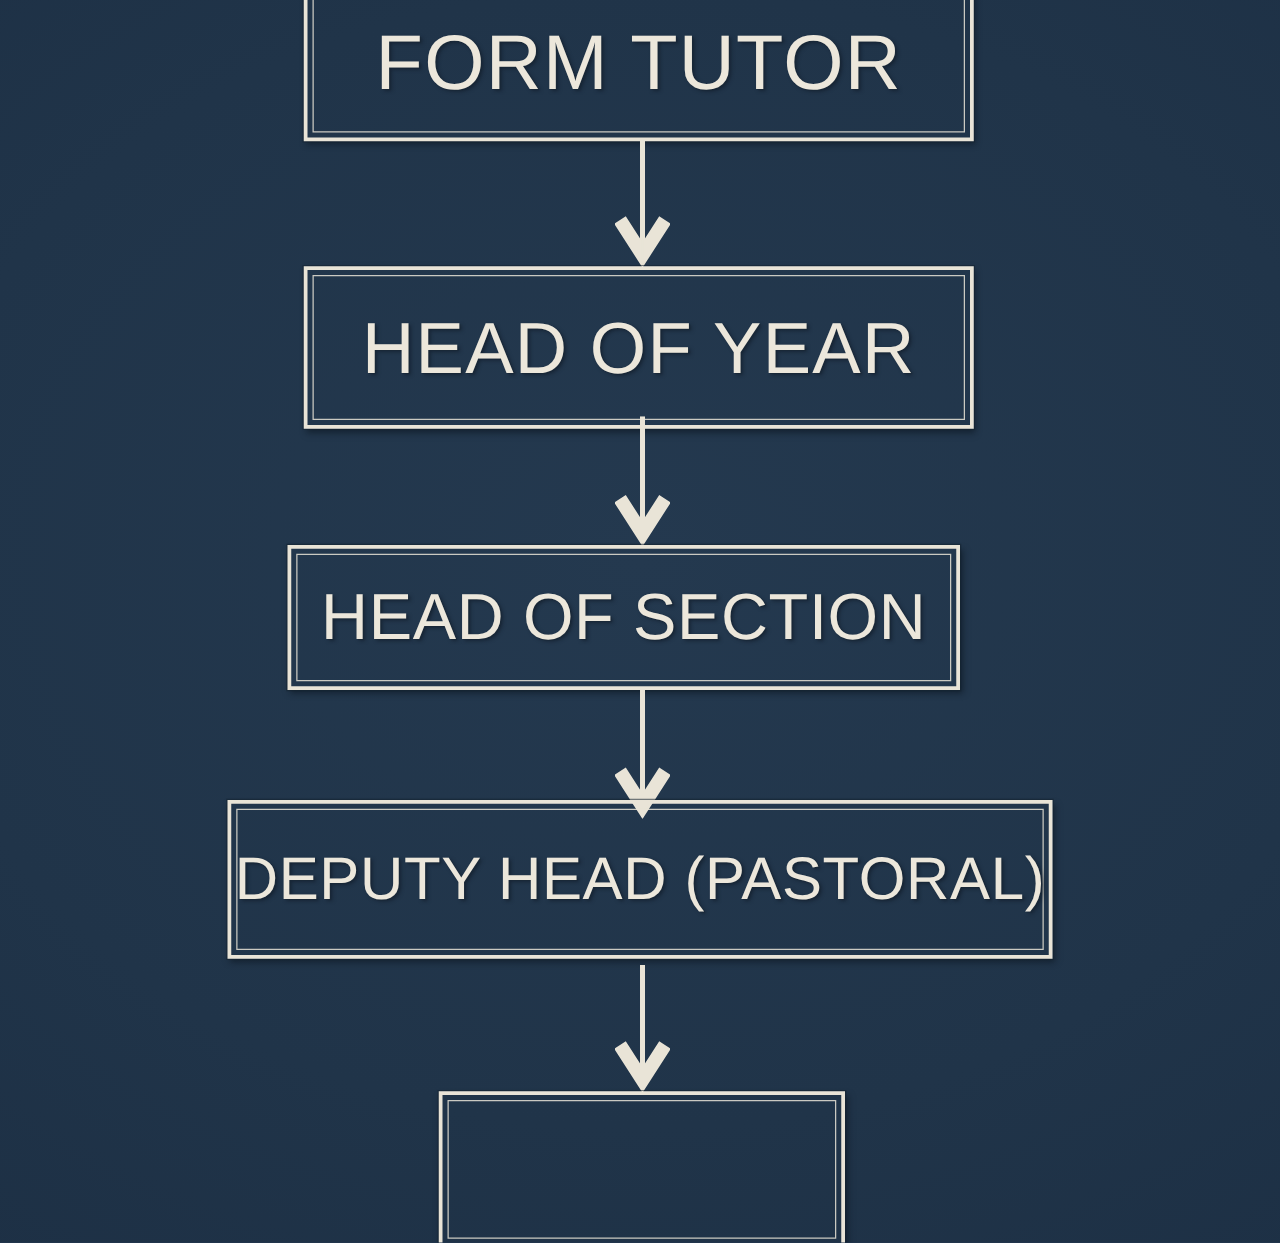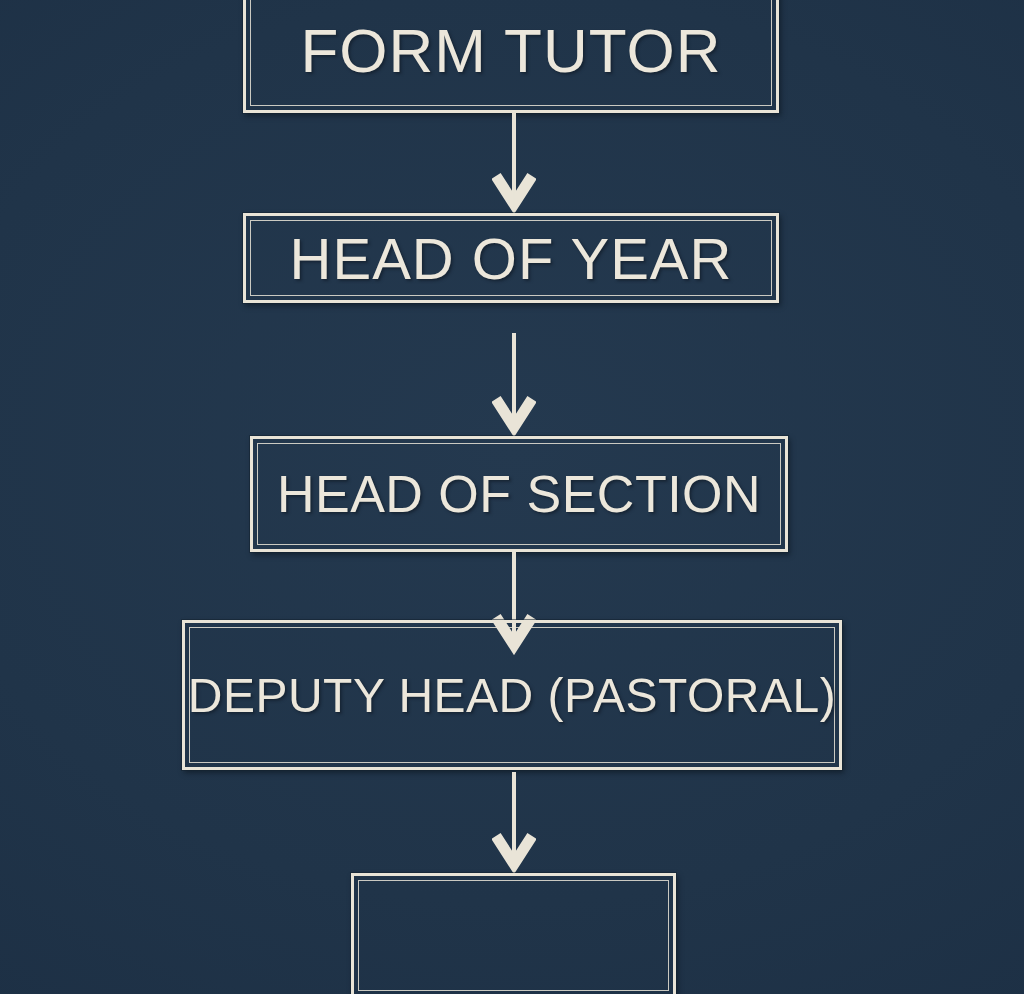--- a/index.html
+++ b/index.html
@@ -56,31 +56,31 @@
       2px 2px 3px rgba(14,24,36,0.55);
   }
 
   
   #node-form-tutor {
     left: 243px;  top: -12px;   width: 536px; height: 125px;
   }
   #node-form-tutor .node-label { font-size: 62px; letter-spacing: 1px; }
 
   #node-head-of-year {
-    left: 243px;  top: 213px;  width: 536px; height: 90px;
+    left: 243px;  top: 213px;  width: 536px; height: 130px;
   }
   #node-head-of-year .node-label { font-size: 58px; letter-spacing: 1px; }
 
   #node-head-of-section {
-    left: 250px;  top: 436px;  width: 538px; height: 116px;
+    left: 230px;  top: 436px;  width: 538px; height: 116px;
   }
   #node-head-of-section .node-label { font-size: 52px; letter-spacing: 0.5px; }
 
   #node-deputy-head {
-    left: 182px;  top: 620px;  width: 660px; height: 150px;
+    left: 182px;  top: 640px;  width: 660px; height: 127px;
   }
   #node-deputy-head .node-label { font-size: 48px; letter-spacing: 0.5px; }
 
   #node-head {
     left: 351px;  top: 873px;  width: 325px; height: 125px;
   }
   #node-head .node-label { font-size: 58px; letter-spacing: 1px; }
 
   
   .connector {

